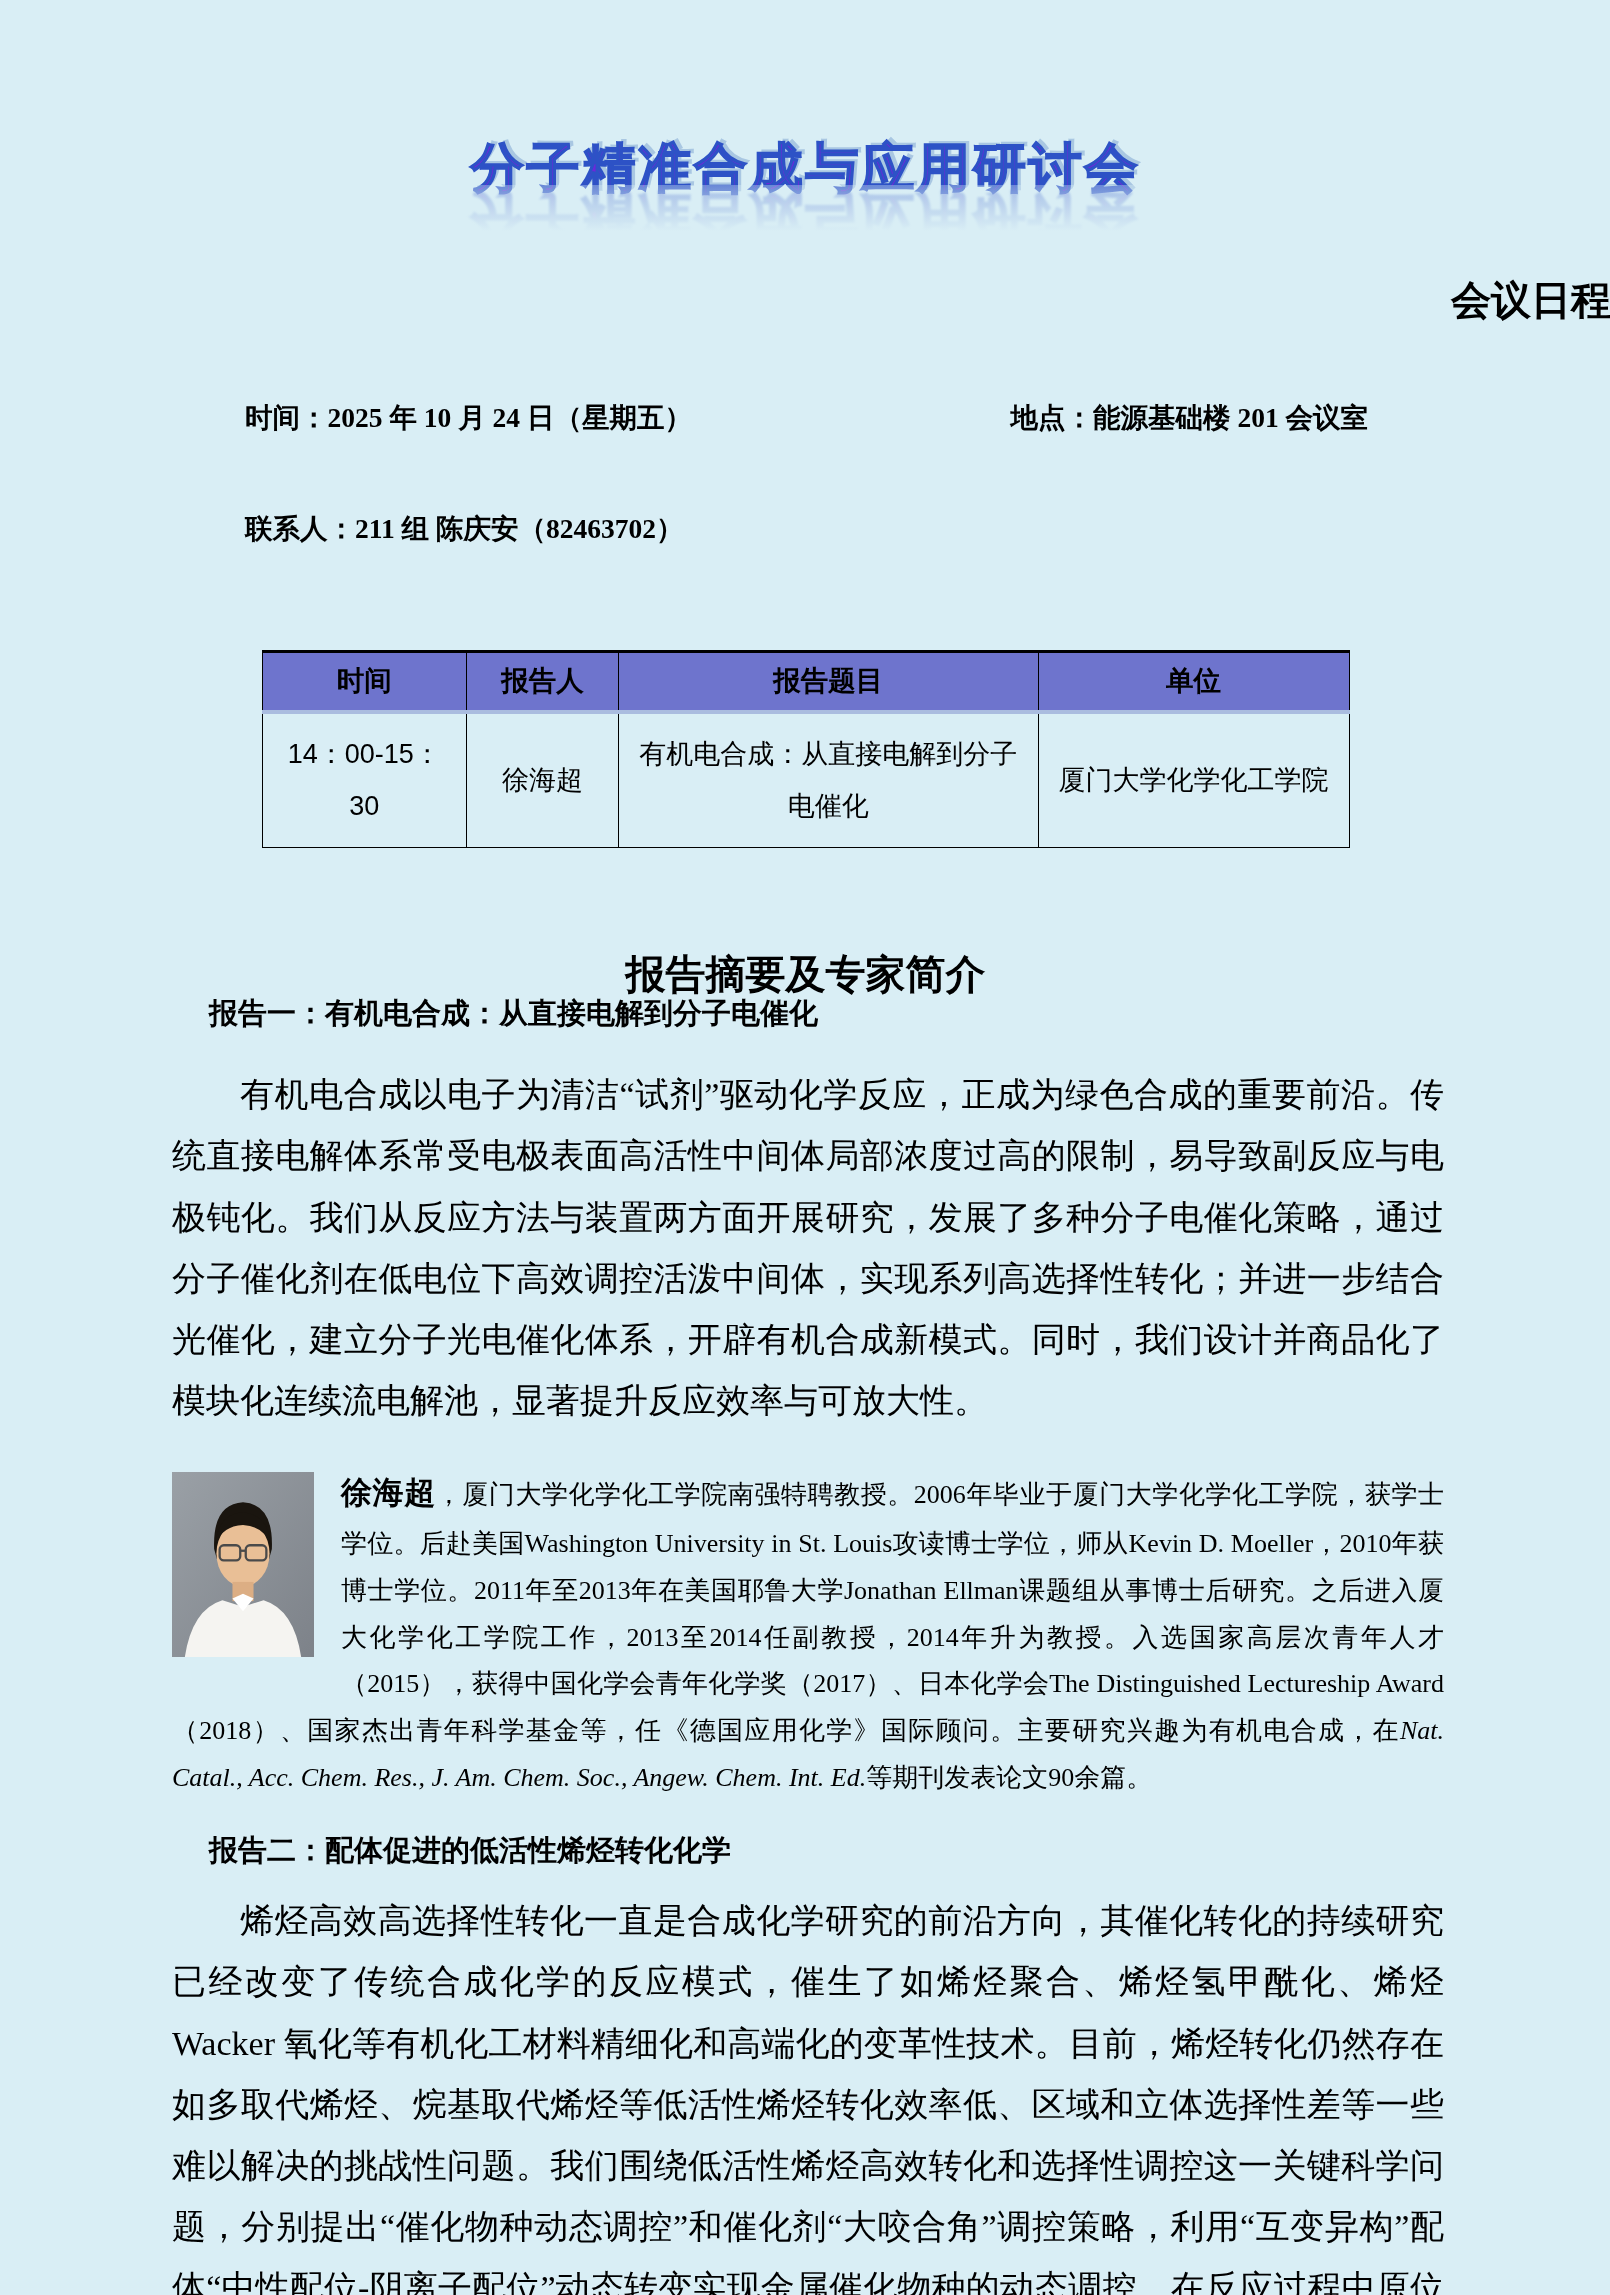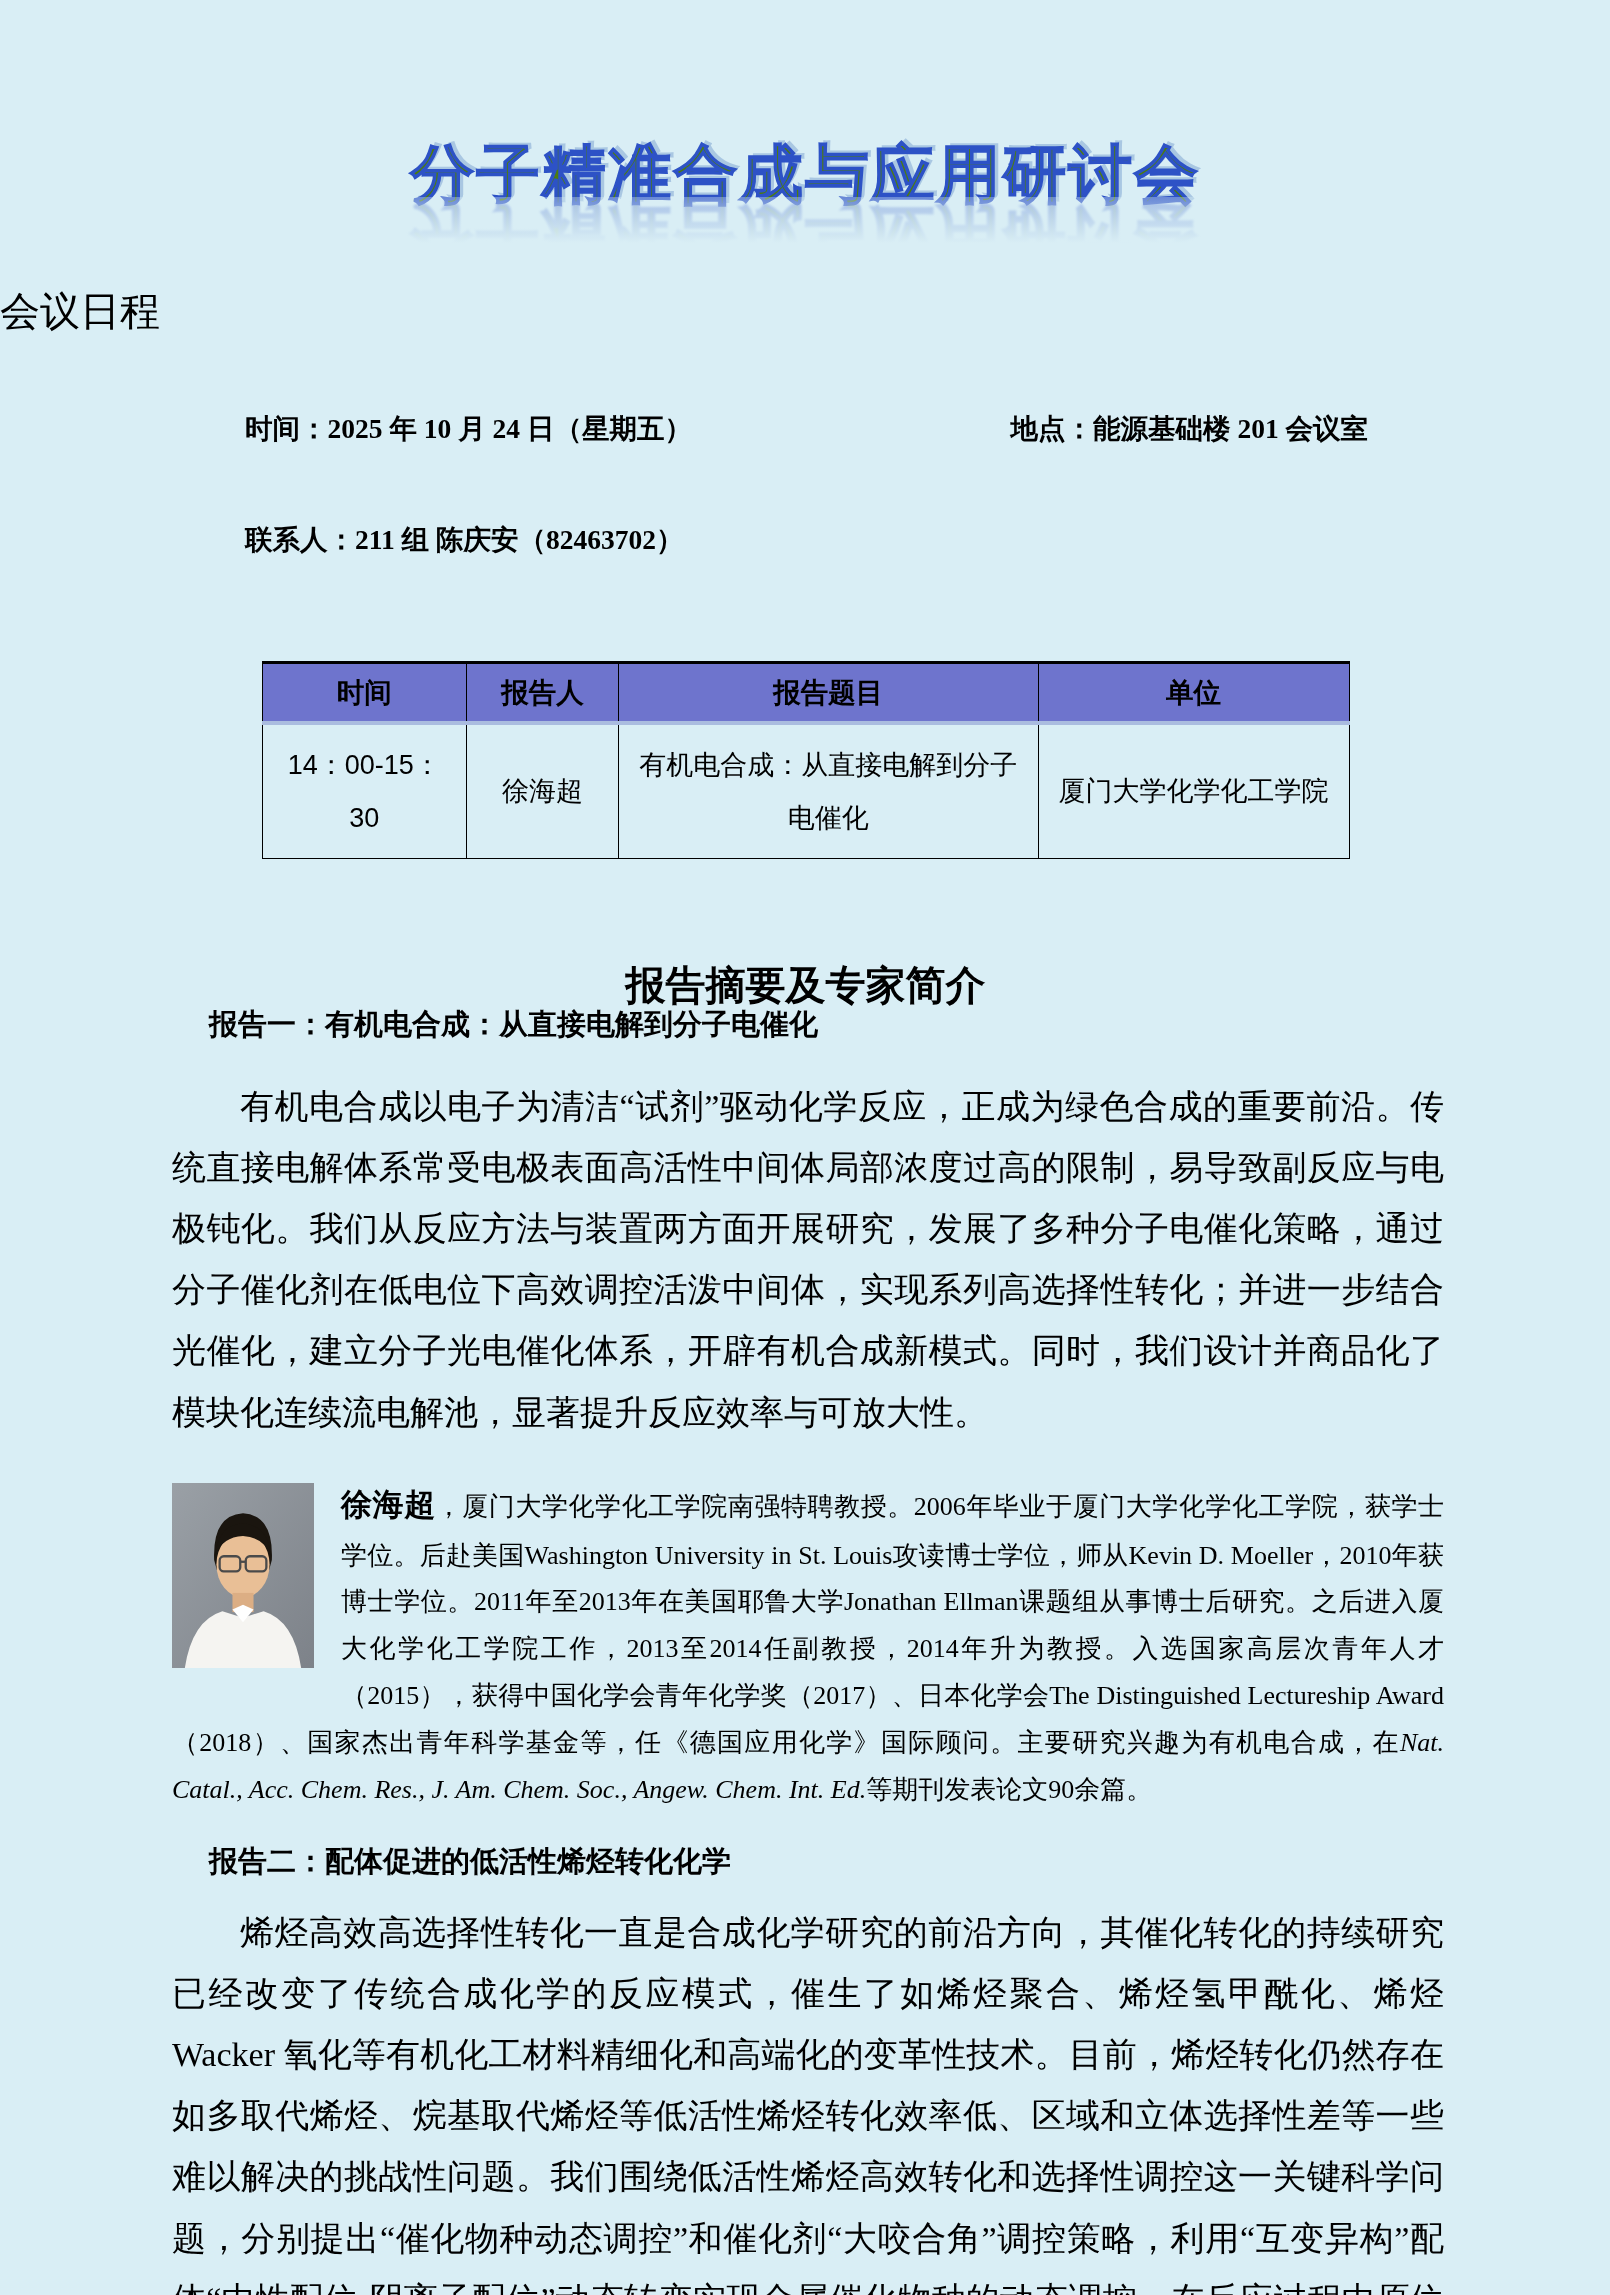--- a/index.html
+++ b/index.html
@@ -12,25 +12,25 @@
     font-family:"Liberation Serif","DejaVu Serif",serif;
     color:#000;
     overflow:hidden;
   }
   .content{padding:0 167px 0 172px;}
 
   
   .title-wrap{padding-top:138px;text-align:center;}
   .title-text{
     font-family:"Liberation Sans","DejaVu Sans",sans-serif;
-    font-size:63px;
+    font-size:53px;
     font-weight:bold;
     letter-spacing:2.8px;
     line-height:1.15;
-    color:#4d7c0f;
+    color:#6d28d9;
     -webkit-text-stroke:1.6px #2d52c6;
     text-shadow:4.1px -2.8px 0 rgba(110,150,205,0.45);
     white-space:nowrap;
   }
   .title-reflect-box{
     position:relative;
     height:64px;
     overflow:hidden;
     margin-top:-13.8px;
   }
@@ -41,23 +41,23 @@
     text-shadow:none;
   }
   .reflect-fade{
     position:absolute;inset:0;
     background:linear-gradient(to bottom, rgba(217,238,245,0.35) 0%, #d9eef5 72%);
   }
 
   
   .agenda-heading{
     margin-top:27.5px;
-    text-align:left;
-    font-family:"Liberation Sans","DejaVu Sans",sans-serif;
-    font-size:40px;font-weight:normal;line-height:1.15;
+    text-align:right;
+    font-family:"Liberation Sans","DejaVu Sans",sans-serif;
+    font-size:40px;font-weight:bold;line-height:1.15;
   }
   .section-heading{
     margin-top:103px;
     text-align:center;
     font-family:Liberation Sans, sans-serif;
     font-size:40px;font-weight:bold;line-height:1.15;
   }
   .report-heading{
     padding-left:37px;
     font-family:"Liberation Sans","DejaVu Sans",sans-serif;

